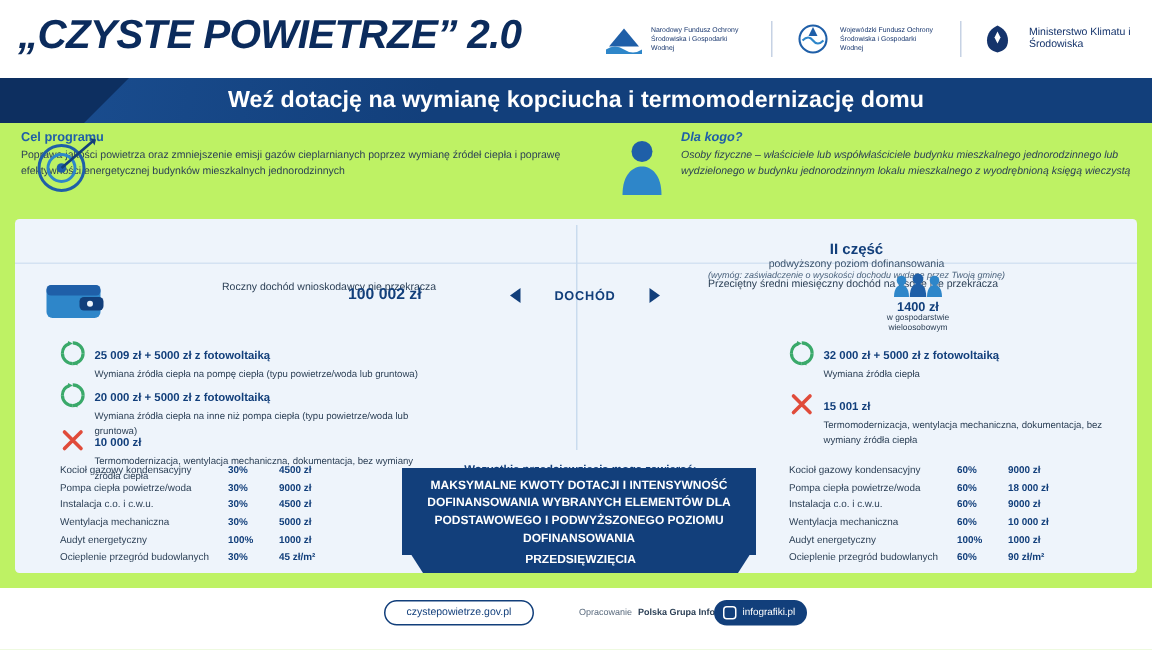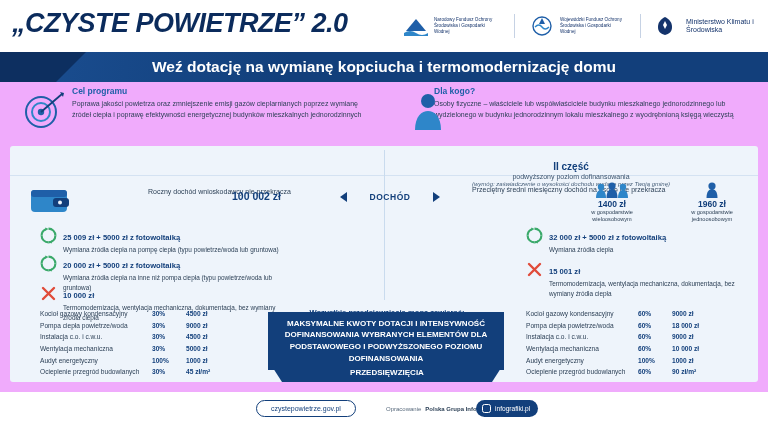--- a/index.html
+++ b/index.html
@@ -3,21 +3,21 @@
 <meta charset="utf-8">
 <style>
   * { box-sizing: border-box; margin: 0; padding: 0; }
   body {
     width: 768px; height: 433px;
     font-family: "Liberation Sans", sans-serif;
     background: #ffffff;
     overflow: hidden;
     position: relative;
   }
-  .page { width: 768px; height: 433px; position: relative; background: #f0abfc; }
+  .page { width: 768px; height: 433px; position: relative; background: #bef264; }
 
   
   .header {
     position: absolute; left: 0; top: 0; width: 768px; height: 52px;
     background: #ffffff;
   }
   .title {
     position: absolute; left: 12px; top: 8px;
     font-size: 27px; font-weight: bold; color: #0b2b5c;
     letter-spacing: -0.5px; font-style: italic;
@@ -217,34 +217,34 @@
     <div class="intro-col" style="left:14px; width:360px;">
       <span class="intro-icon" style="left:6px; top:4px;">
         <svg width="46" height="42" viewBox="0 0 46 42">
           <circle cx="21" cy="22" r="15" fill="none" stroke="#1f5fa8" stroke-width="2"></circle>
           <circle cx="21" cy="22" r="9" fill="none" stroke="#2e86c9" stroke-width="2"></circle>
           <circle cx="21" cy="22" r="3.2" fill="#1f5fa8"></circle>
           <path d="M21 22 L42 4" stroke="#123f7b" stroke-width="1.8"></path>
           <path d="M40 2 L44 3 L43 7 Z" fill="#123f7b"></path>
         </svg>
       </span>
-      <div style="margin-left:58px;">
+      <div style="">
         <div class="intro-h">Cel programu</div>
         <div class="intro-p">Poprawa jakości powietrza oraz zmniejszenie emisji gazów cieplarnianych poprzez wymianę źródeł ciepła i poprawę efektywności energetycznej budynków mieszkalnych jednorodzinnych</div>
       </div>
     </div>
 
     <div class="intro-col" style="left:410px; width:348px;">
       <span class="intro-icon" style="left:0px; top:4px;">
         <svg width="36" height="42" viewBox="0 0 36 42">
           <circle cx="18" cy="11" r="7" fill="#1f5fa8"></circle>
           <path d="M5 40 C5 26 12 21 18 21 C24 21 31 26 31 40 Z" fill="#2e86c9"></path>
         </svg>
       </span>
-      <div style="margin-left:24px;">
+      <div style="margin-left:44px;font-style:italic;">
         <div class="intro-h">Dla kogo?</div>
         <div class="intro-p">Osoby fizyczne – właściciele lub współwłaściciele budynku mieszkalnego jednorodzinnego lub wydzielonego w budynku jednorodzinnym lokalu mieszkalnego z wyodrębnioną księgą wieczystą</div>
       </div>
     </div>
 
   </div>
 
   <div class="panel">
 
     <div class="panel-head">
@@ -284,30 +284,20 @@
             <circle cx="17" cy="4" r="3.6" fill="#1f5fa8"></circle>
               <path d="M11.5 16 C11.5 9 14.5 7 17 7 C19.5 7 22.5 9 22.5 16 Z" fill="#1f5fa8"></path>
             <circle cx="28" cy="5" r="3.2" fill="#2e86c9"></circle>
               <path d="M23 16 C23 9.5 26 8 28 8 C30 8 33 9.5 33 16 Z" fill="#2e86c9"></path>
           </svg>
         </span>
         <span class="pv">1400 zł</span>
         <span class="pl">w gospodarstwie wieloosobowym</span>
       </div>
 
-      <div class="pers-group" style="left:666px; width:72px;">
-        <span class="pers-icons">
-          <svg width="16" height="16" viewBox="0 0 16 16">
-            <circle cx="8" cy="4" r="3.6" fill="#1f5fa8"></circle>
-              <path d="M2.5 16 C2.5 9 5.5 7 8 7 C10.5 7 13.5 9 13.5 16 Z" fill="#1f5fa8"></path>
-          </svg>
-        </span>
-        <span class="pv">1960 zł</span>
-        <span class="pl">w gospodarstwie jednoosobowym</span>
-      </div>
     </div>
 
     <div class="measures">
 
       <div class="m-item" style="left:30px; top:0; width:250px;">
         <span class="m-ico">
           <svg width="17" height="17" viewBox="0 0 17 17">
             <path d="M8.5 1.6 A6.9 6.9 0 0 1 15.4 8.5" fill="none" stroke="#3aa96a" stroke-width="2.1"></path>
             <path d="M15.4 8.5 A6.9 6.9 0 0 1 8.5 15.4" fill="none" stroke="#3aa96a" stroke-width="2.1"></path>
             <path d="M8.5 15.4 A6.9 6.9 0 0 1 1.6 8.5" fill="none" stroke="#3aa96a" stroke-width="2.1"></path>

